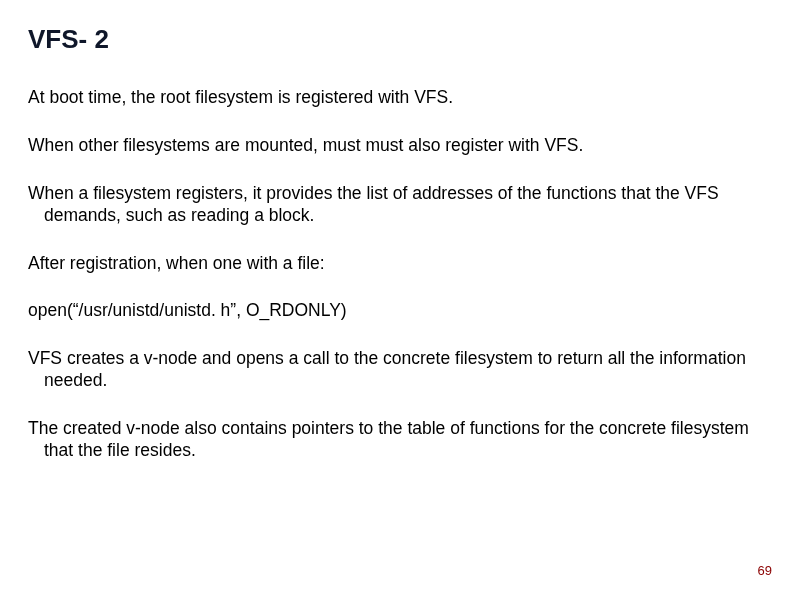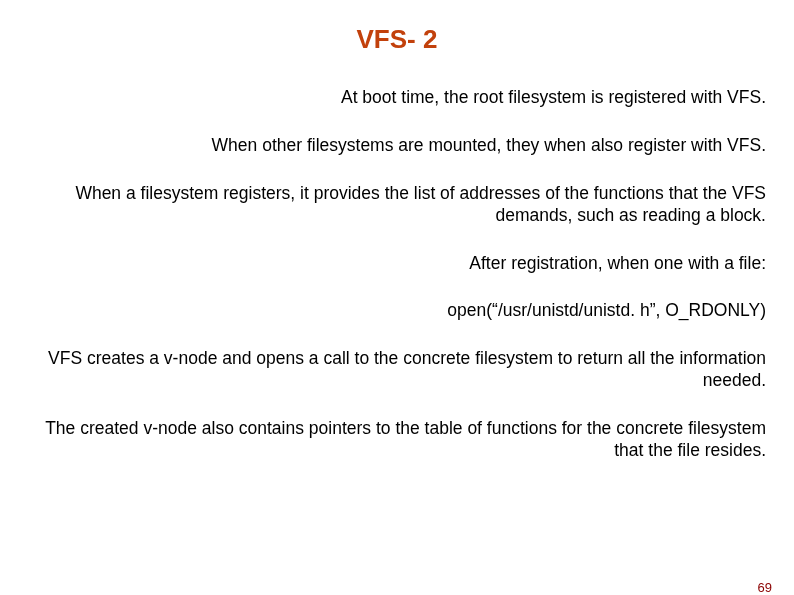--- a/index.html
+++ b/index.html
@@ -9,54 +9,52 @@
     }
     body {
       width: 794px;
       height: 595px;
       background: #ffffff;
       font-family: Arial, Helvetica, sans-serif;
       position: relative;
       padding: 20px 28px;
     }
     .slide-title {
-      color: #c2410c;
+      color: #0f172a;
       font-size: 26px;
       font-weight: bold;
-      text-align: center;
       margin-bottom: 32px;
       margin-top: 4px;
     }
     .body-text {
       color: #000000;
       font-size: 17.5px;
       line-height: 1.25;
       margin-bottom: 26px;
-      text-align: right;
     }
     .body-text.indented {
       padding-left: 16px;
       text-indent: -16px;
     }
     .page-number {
       position: absolute;
-      bottom: 0;
+      bottom: 17px;
       right: 22px;
       color: #8b0000;
       font-size: 13px;
     }
   </style>
 </head>
 <body>
 
 <h1 class="slide-title">VFS- 2</h1>
 
 <p class="body-text">At boot time, the root filesystem is registered with VFS.</p>
 
-<p class="body-text">When other filesystems are mounted, they when also register with VFS.</p>
+<p class="body-text">When other filesystems are mounted, must must also register with VFS.</p>
 
 <p class="body-text indented">When a filesystem registers, it provides the list of addresses of the functions that the VFS demands, such as reading a block.</p>
 
 <p class="body-text">After registration, when one with a file:</p>
 
 <p class="body-text">open(“/usr/unistd/unistd. h”, O_RDONLY)</p>
 
 <p class="body-text indented">VFS creates a v-node and opens a call to the concrete filesystem to return all the information needed.</p>
 
 <p class="body-text indented">The created v-node also contains pointers to the table of functions for the concrete filesystem that the file resides.</p>

